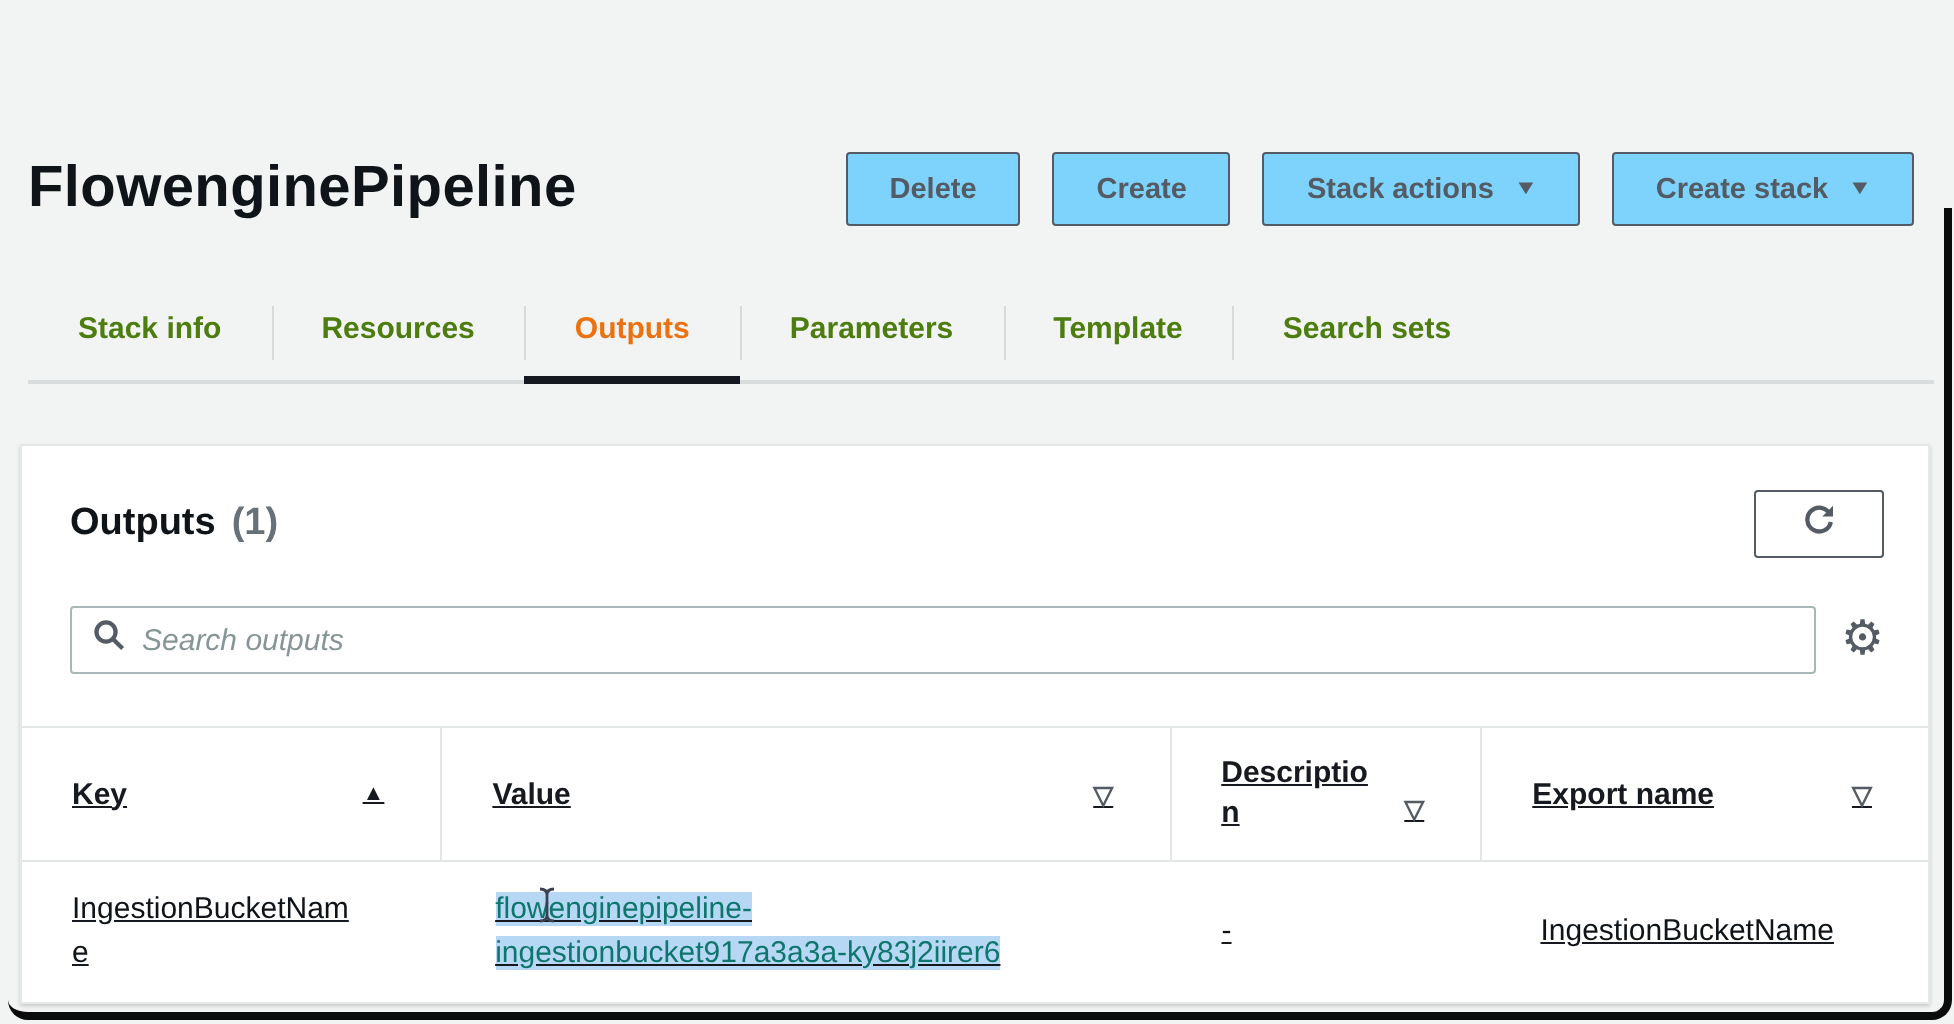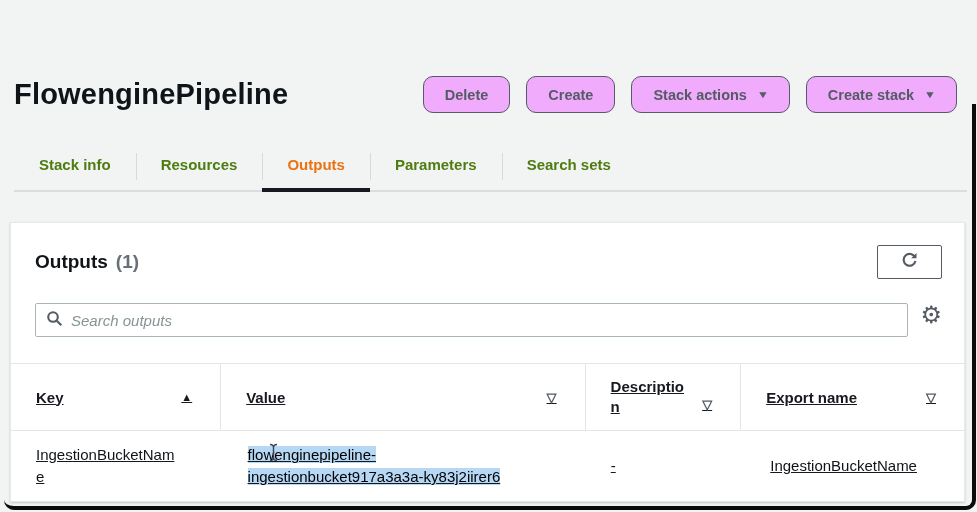--- a/index.html
+++ b/index.html
@@ -22,21 +22,21 @@
 
   
   .page-header {
     position:absolute; top:76px; left:14px; right:20px;
     display:flex; align-items:center;
   }
   .page-title { font-size:29px; font-weight:700; color:#0f1419; letter-spacing:.2px; }
   .actions { margin-left:auto; display:flex; gap:16px; align-items:center; }
   .btn {
     height:37px; padding:0 21px; display:flex; align-items:center; gap:11px;
-    background:#f0abfc; border:1px solid #545b64; border-radius:10px;
+    background:#7dd3fc; border:1px solid #545b64; border-radius:2px;
     font-size:14.5px; font-weight:700; color:#545b64; cursor:pointer;
   }
   .caret { font-size:10px; color:#545b64; transform:scaleX(1.25); }
 
   
   .tabs { position:absolute; top:148px; left:14px; width:953px; }
   .tabs ul { list-style:none; display:flex; }
   .tabs li {
     position:relative; padding:8px 25px 17px; font-size:15px; font-weight:700;
     color:#4d7c0f; cursor:pointer; white-space:nowrap;
@@ -59,21 +59,21 @@
   }
   .panel-header { display:flex; align-items:center; padding:20px 22px 0 24px; height:58px; }
   .panel-title { font-size:19px; font-weight:700; color:#0f1419; }
   .panel-count { font-size:19px; font-weight:700; color:#687078; margin-left:8px; }
   .refresh-btn {
     margin-left:auto; width:65px; height:34px; background:#fff;
     border:1px solid #545b64; border-radius:2px;
     display:flex; align-items:center; justify-content:center; cursor:pointer;
   }
 
-  .search-row { display:flex; align-items:flex-start; padding:0 22px 0 24px; margin-top:22px; gap:12px; }
+  .search-row { display:flex; align-items:center; padding:0 22px 0 24px; margin-top:22px; gap:12px; }
   .search-box {
     flex:1; height:34px; background:#fff; border:1px solid #aab7b8; border-radius:2px;
     display:flex; align-items:center; padding:0 10px; gap:8px;
   }
   .search-box input {
     flex:1; border:none; outline:none; font-size:15px; font-style:italic; color:#16191f;
     font-family:"Liberation Sans", sans-serif; background:transparent;
   }
   .search-box input::placeholder { color:#879596; font-style:italic; }
   .gear-btn { background:none; border:none; cursor:pointer; font-size:24px; line-height:1;
@@ -96,21 +96,21 @@
   .col-export { width:228px; }
   .sort-asc { font-size:11px; color:#16191f; }
   .sort-desc { font-size:13px; color:#545b64; }
   .desc-label { width:74px; word-break:break-all; line-height:1.35; }
   .align-low { align-self:center; margin-top:14px; }
 
   .trow { display:flex; align-items:center; min-height:70px; font-size:15px; color:#0f1419;gap:7px; }
   .td { padding:0 28px 0 25px; line-height:1.45; }
   .td-key .cellwrap { width:142px; word-break:break-all; }
   .td-value { padding-right:47px; position:relative; }
-  .value-sel { background:#b7d8f5; color:#000000; position:relative; }
+  .value-sel { background:#b7d8f5; color:#0f766e; position:relative; }
   .ibeam { position:absolute; left:45px; top:-1px; pointer-events:none; }
 
 </style>
 </head>
 <body>
 
 <div class="frame"></div>
 
 <div class="page-header">
   <h1 class="page-title">FlowenginePipeline</h1>
@@ -131,20 +131,21 @@
     </button>
   </div>
 </div>
 
 <nav class="tabs">
   <ul>
     <li><span>Stack info</span></li>
     <li><span>Resources</span></li>
     <li class="active"><span>Outputs</span></li>
     <li><span>Parameters</span></li>
+    <li><span>Template</span></li>
     <li><span>Search sets</span></li>
   </ul>
   <div class="tabs-rule"></div>
 </nav>
 
 <section class="panel">
 
   <div class="panel-header">
     <span class="panel-title">Outputs</span>
     <span class="panel-count">(1)</span>

